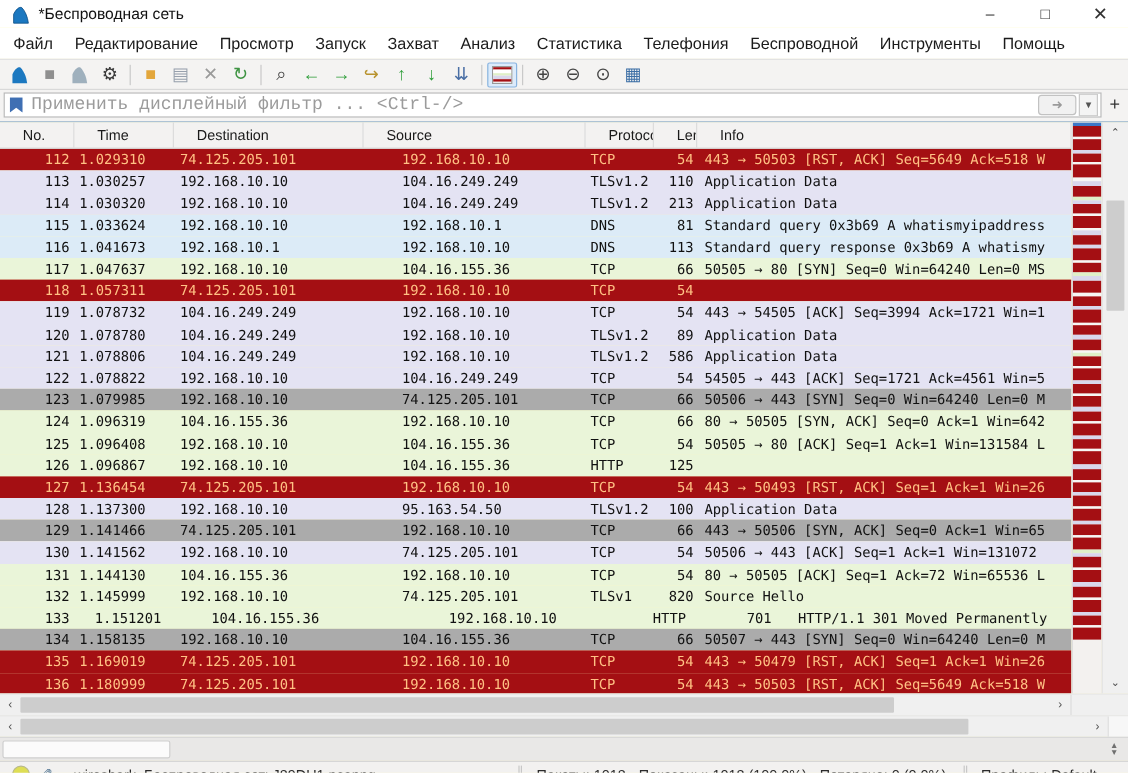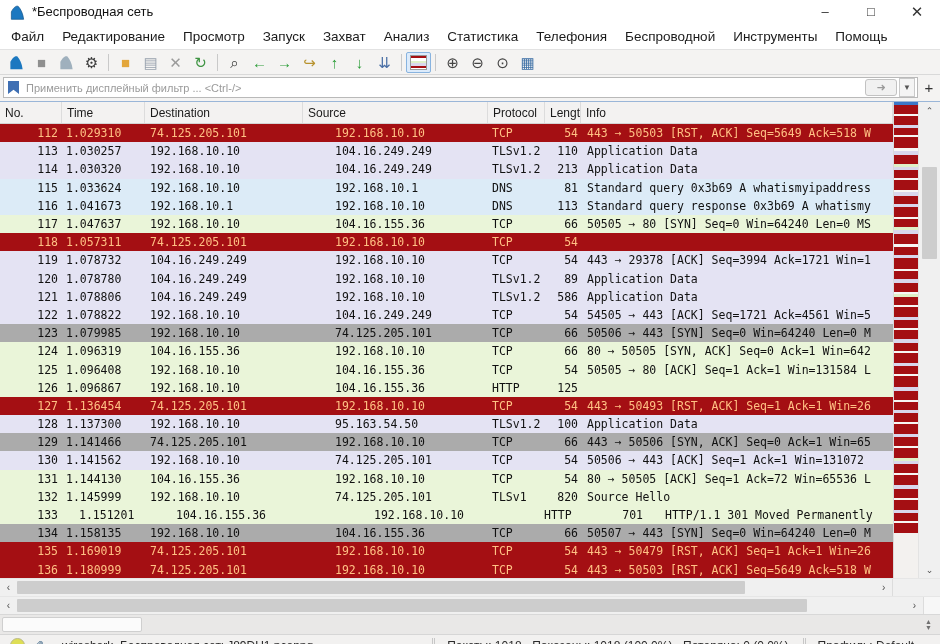--- a/index.html
+++ b/index.html
@@ -28,36 +28,36 @@
   .tool.pressed{background:#dcebfb;border-color:#88b3df;}
   .tsep{width:1px;height:17px;background:#c9c9c9;margin:0 4px;}
   .stripesbox{width:15px;height:13px;border:1px solid #9a9a9a;background:#fff;display:flex;flex-direction:column;}
   .stripesbox i{flex:1;display:block;}
 
   
   .filterbar{height:23px;background:#f4f3f2;display:flex;align-items:center;padding:1px 3px 2px 3px;flex:0 0 auto;}
   .filter-box{flex:1;height:19px;background:#fff;border:1px solid #b9b9b9;display:flex;align-items:center;}
   .bookmark{width:11px;height:13px;background:#3f6fb3;margin:0 5px 0 4px;
     clip-path:polygon(0 0,100% 0,100% 100%,50% 68%,0 100%);}
-  .filter-input{flex:1;border:none;outline:none;font-size:11px;color:#333;background:transparent;
-    font-family:Liberation Sans, sans-serif;}
+  .filter-input{flex:1;border:none;outline:none;font-size:15px;color:#333;background:transparent;
+    font-family:Liberation Mono, monospace;}
   .filter-input::placeholder{color:#9b9b9b;}
   .apply-btn{width:30px;height:15px;border:1px solid #c2c2c2;border-radius:3px;background:#f1f1f1;
     color:#9a9a9a;font-size:11px;display:flex;align-items:center;justify-content:center;margin-right:2px;}
   .caret-btn{width:14px;height:17px;border:1px solid #c9c9c9;background:#f4f4f4;color:#555;
     font-size:8px;display:flex;align-items:center;justify-content:center;margin-right:2px;}
   .plus-btn{width:16px;height:19px;color:#333;font-size:15px;display:flex;align-items:center;
     justify-content:center;margin-left:3px;}
 
   
   .listwrap{flex:0 0 auto;display:flex;height:476px;border-top:1px solid #9ab6d8;}
   .listcol{width:893px;display:flex;flex-direction:column;}
   .phead{height:21px;background:#f3f2f1;border-bottom:1px solid #d4d4d4;display:flex;
     font-size:12px;color:#1a1a1a;flex:0 0 auto;}
-  .phc{display:flex;align-items:center;padding-left:5px;border-right:1px solid #dcdcdc;
+  .phc{display:flex;align-items:center;padding-left:19px;border-right:1px solid #dcdcdc;
     overflow:hidden;white-space:nowrap;box-sizing:border-box;}
   .rows{flex:1;overflow:hidden;font-family:"DejaVu Sans Mono","Liberation Mono",monospace;font-size:11.5px;}
   .prow{height:18.2px;display:flex;align-items:center;white-space:nowrap;color:#111;}
   .pc{overflow:hidden;box-sizing:border-box;flex:0 0 auto;}
   .pc.no{width:62px;text-align:right;padding-right:4px;}
   .pc.time{width:83px;padding-left:4px;}
   .pc.src{width:185px;padding-left:5px;}
   .pc.dst{width:158px;padding-left:5px;}
   .pc.proto{width:57px;padding-left:4px;}
   .pc.len{width:36px;text-align:right;padding-right:3px;}
@@ -251,21 +251,21 @@
             <div class="pc proto">TCP</div>
             <div class="pc len">54</div>
           </div>
           <div class="prow" style="background: rgb(228, 227, 243); color: rgb(17, 17, 17);">
             <div class="pc no">119</div>
             <div class="pc time">1.078732</div>
             <div class="pc src">104.16.249.249</div>
             <div class="pc dst">192.168.10.10</div>
             <div class="pc proto">TCP</div>
             <div class="pc len">54</div>
-            <div class="pc info">443 → 29378 [ACK] Seq=3994 Ack=1721 Win=1</div>
+            <div class="pc info">443 → 54505 [ACK] Seq=3994 Ack=1721 Win=1</div>
           </div>
           <div class="prow" style="background: rgb(228, 227, 243); color: rgb(17, 17, 17);">
             <div class="pc no">120</div>
             <div class="pc time">1.078780</div>
             <div class="pc src">104.16.249.249</div>
             <div class="pc dst">192.168.10.10</div>
             <div class="pc proto">TLSv1.2</div>
             <div class="pc len">89</div>
             <div class="pc info">Application Data</div>
           </div>

